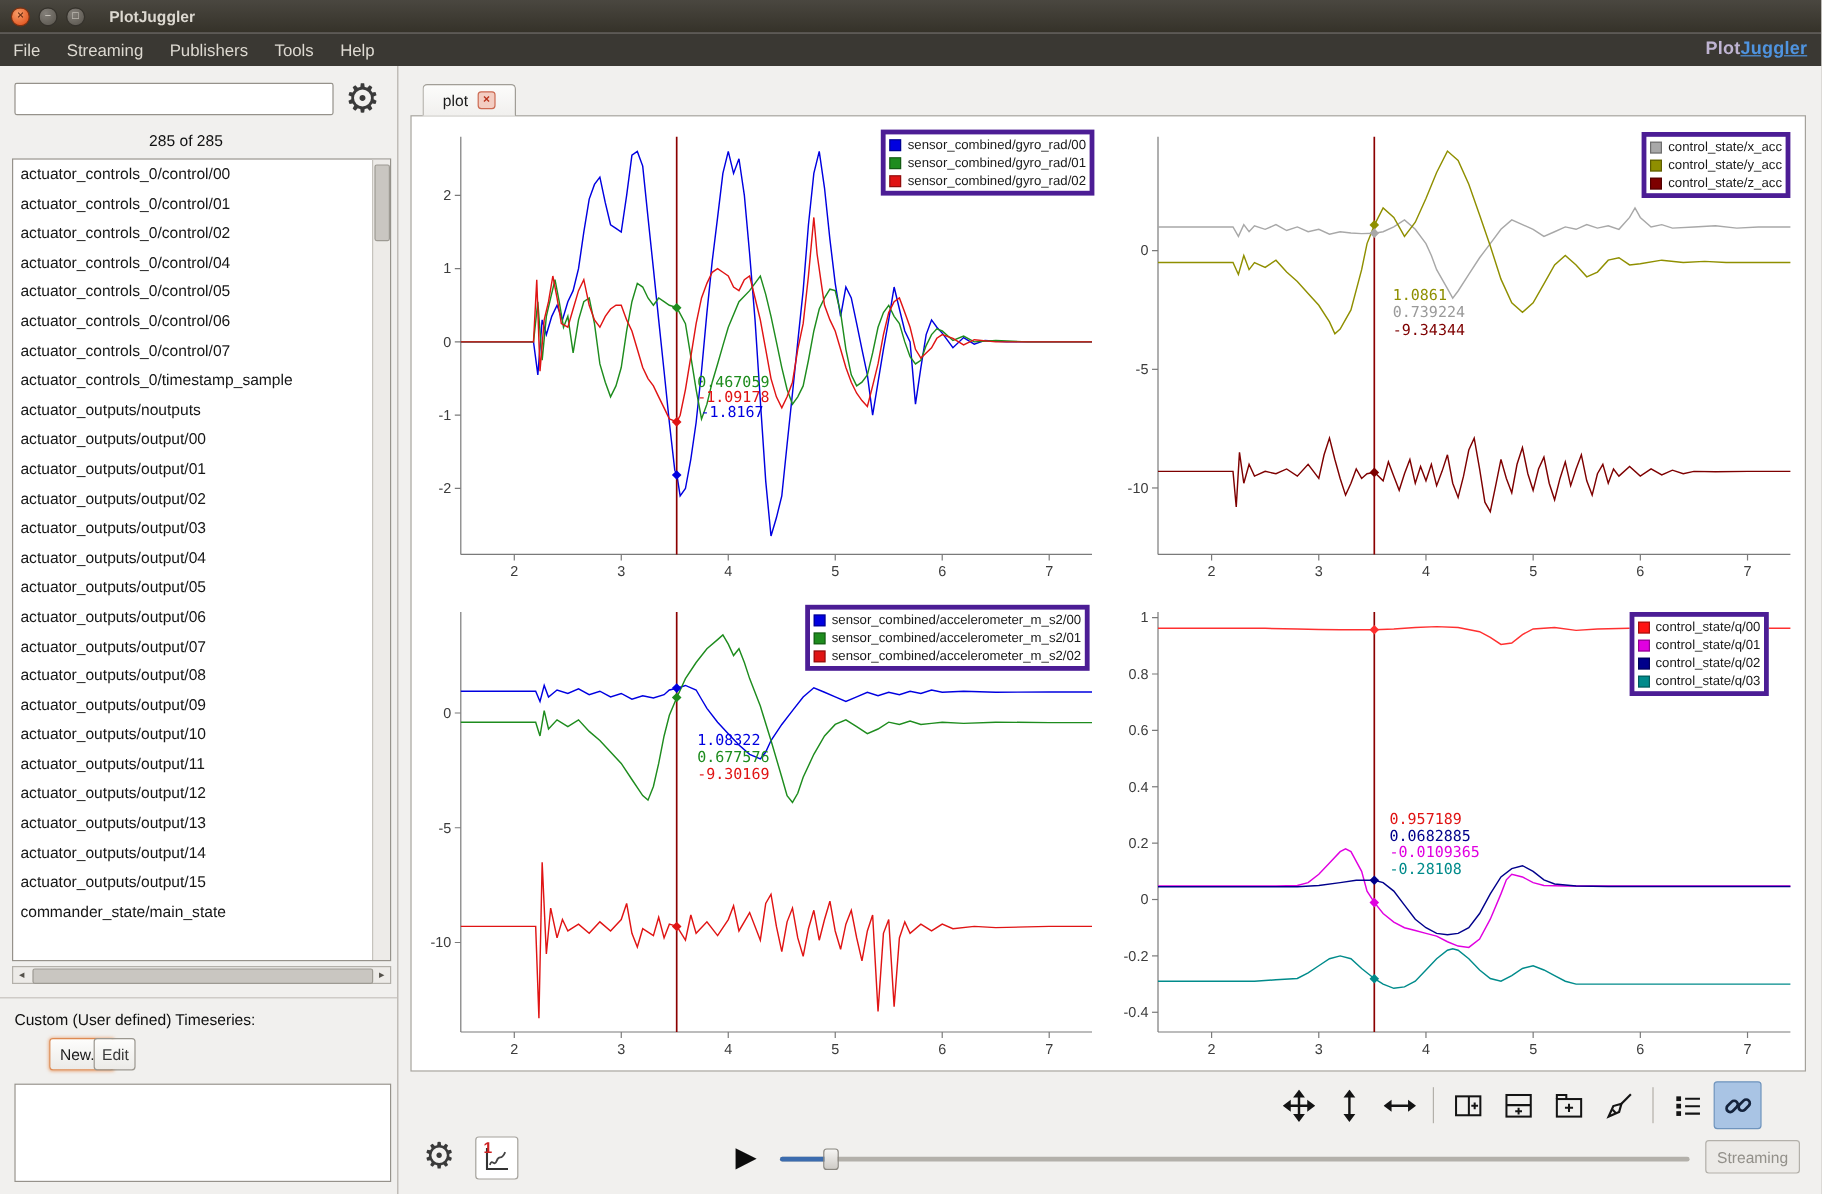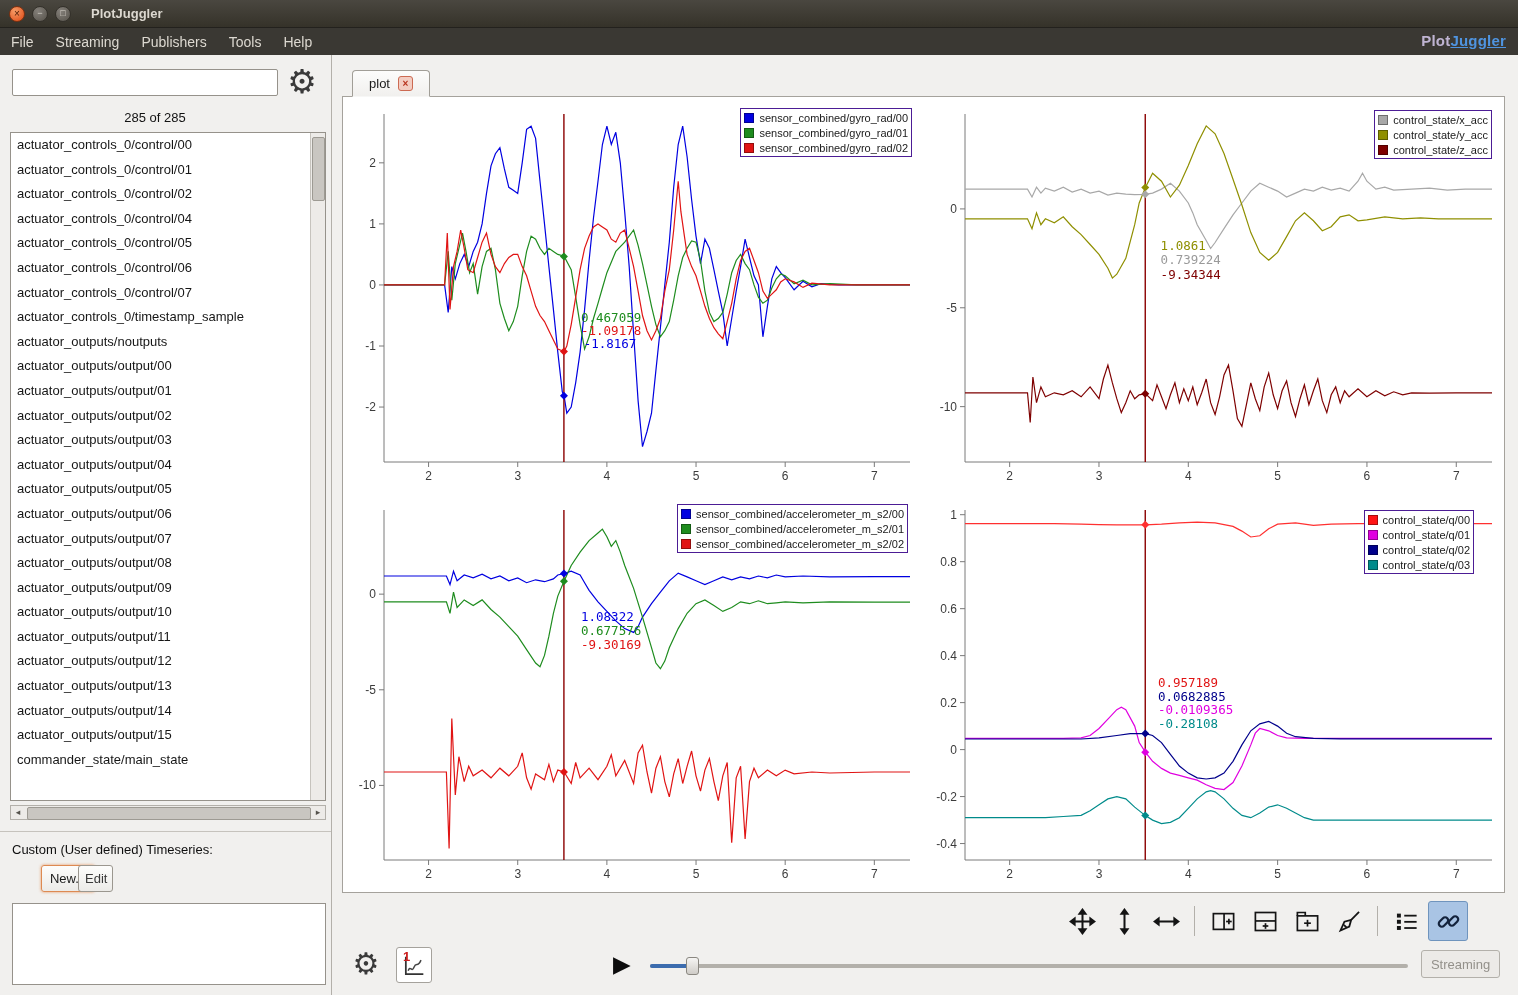--- a/index.html
+++ b/index.html
@@ -42,21 +42,21 @@
   .tabclose{width:15px;height:15px;border-radius:3px;background:#f3cdc2;border:1px solid #cc6a52;color:#b8321c;font-size:10px;font-weight:bold;line-height:13px;text-align:center;box-sizing:border-box;}
   .plot-container{position:absolute;left:342px;top:96px;width:1163px;height:797px;background:#fff;border:1px solid #a5a29c;box-sizing:border-box;z-index:2;}
   .quad{position:absolute;}
   .q0{left:1px;top:1px;width:578px;height:394px;}
   .q1{left:582px;top:1px;width:579px;height:394px;}
   .q2{left:1px;top:397px;width:578px;height:396px;}
   .q3{left:582px;top:397px;width:579px;height:396px;}
   .chart{position:absolute;left:0;top:0;}
   .tick{font-size:12px;fill:#3c3c3c;font-family:"Liberation Sans",sans-serif;}
   .ann{font-size:12.5px;font-family:"DejaVu Sans Mono",monospace;}
-  .legend{position:absolute;background:#fff;border:1px solid #4c1d95;font-size:11px;padding:1px 3px;z-index:4;}
+  .legend{position:absolute;background:#fff;border:4px solid #4c1d95;font-size:11px;padding:1px 3px;z-index:4;}
   .legend-row{display:flex;align-items:center;gap:5px;height:15px;white-space:nowrap;}
   .legend-swatch{width:10px;height:10px;flex:0 0 10px;border:1px solid rgba(0,0,0,.35);box-sizing:border-box;}
   .q0 .legend{right:10px;top:10px;}
   .q1 .legend{right:12px;top:12px;}
   .q2 .legend{right:14px;top:10px;}
   .q3 .legend{right:30px;top:16px;}
   
   .toolbar{position:absolute;left:1062px;top:900px;height:42px;display:flex;align-items:center;gap:2px;}
   .tool-btn{width:38px;height:38px;display:flex;align-items:center;justify-content:center;border-radius:3px;border:1px solid transparent;background:transparent;}
   .tool-btn svg{width:27px;height:27px;}

